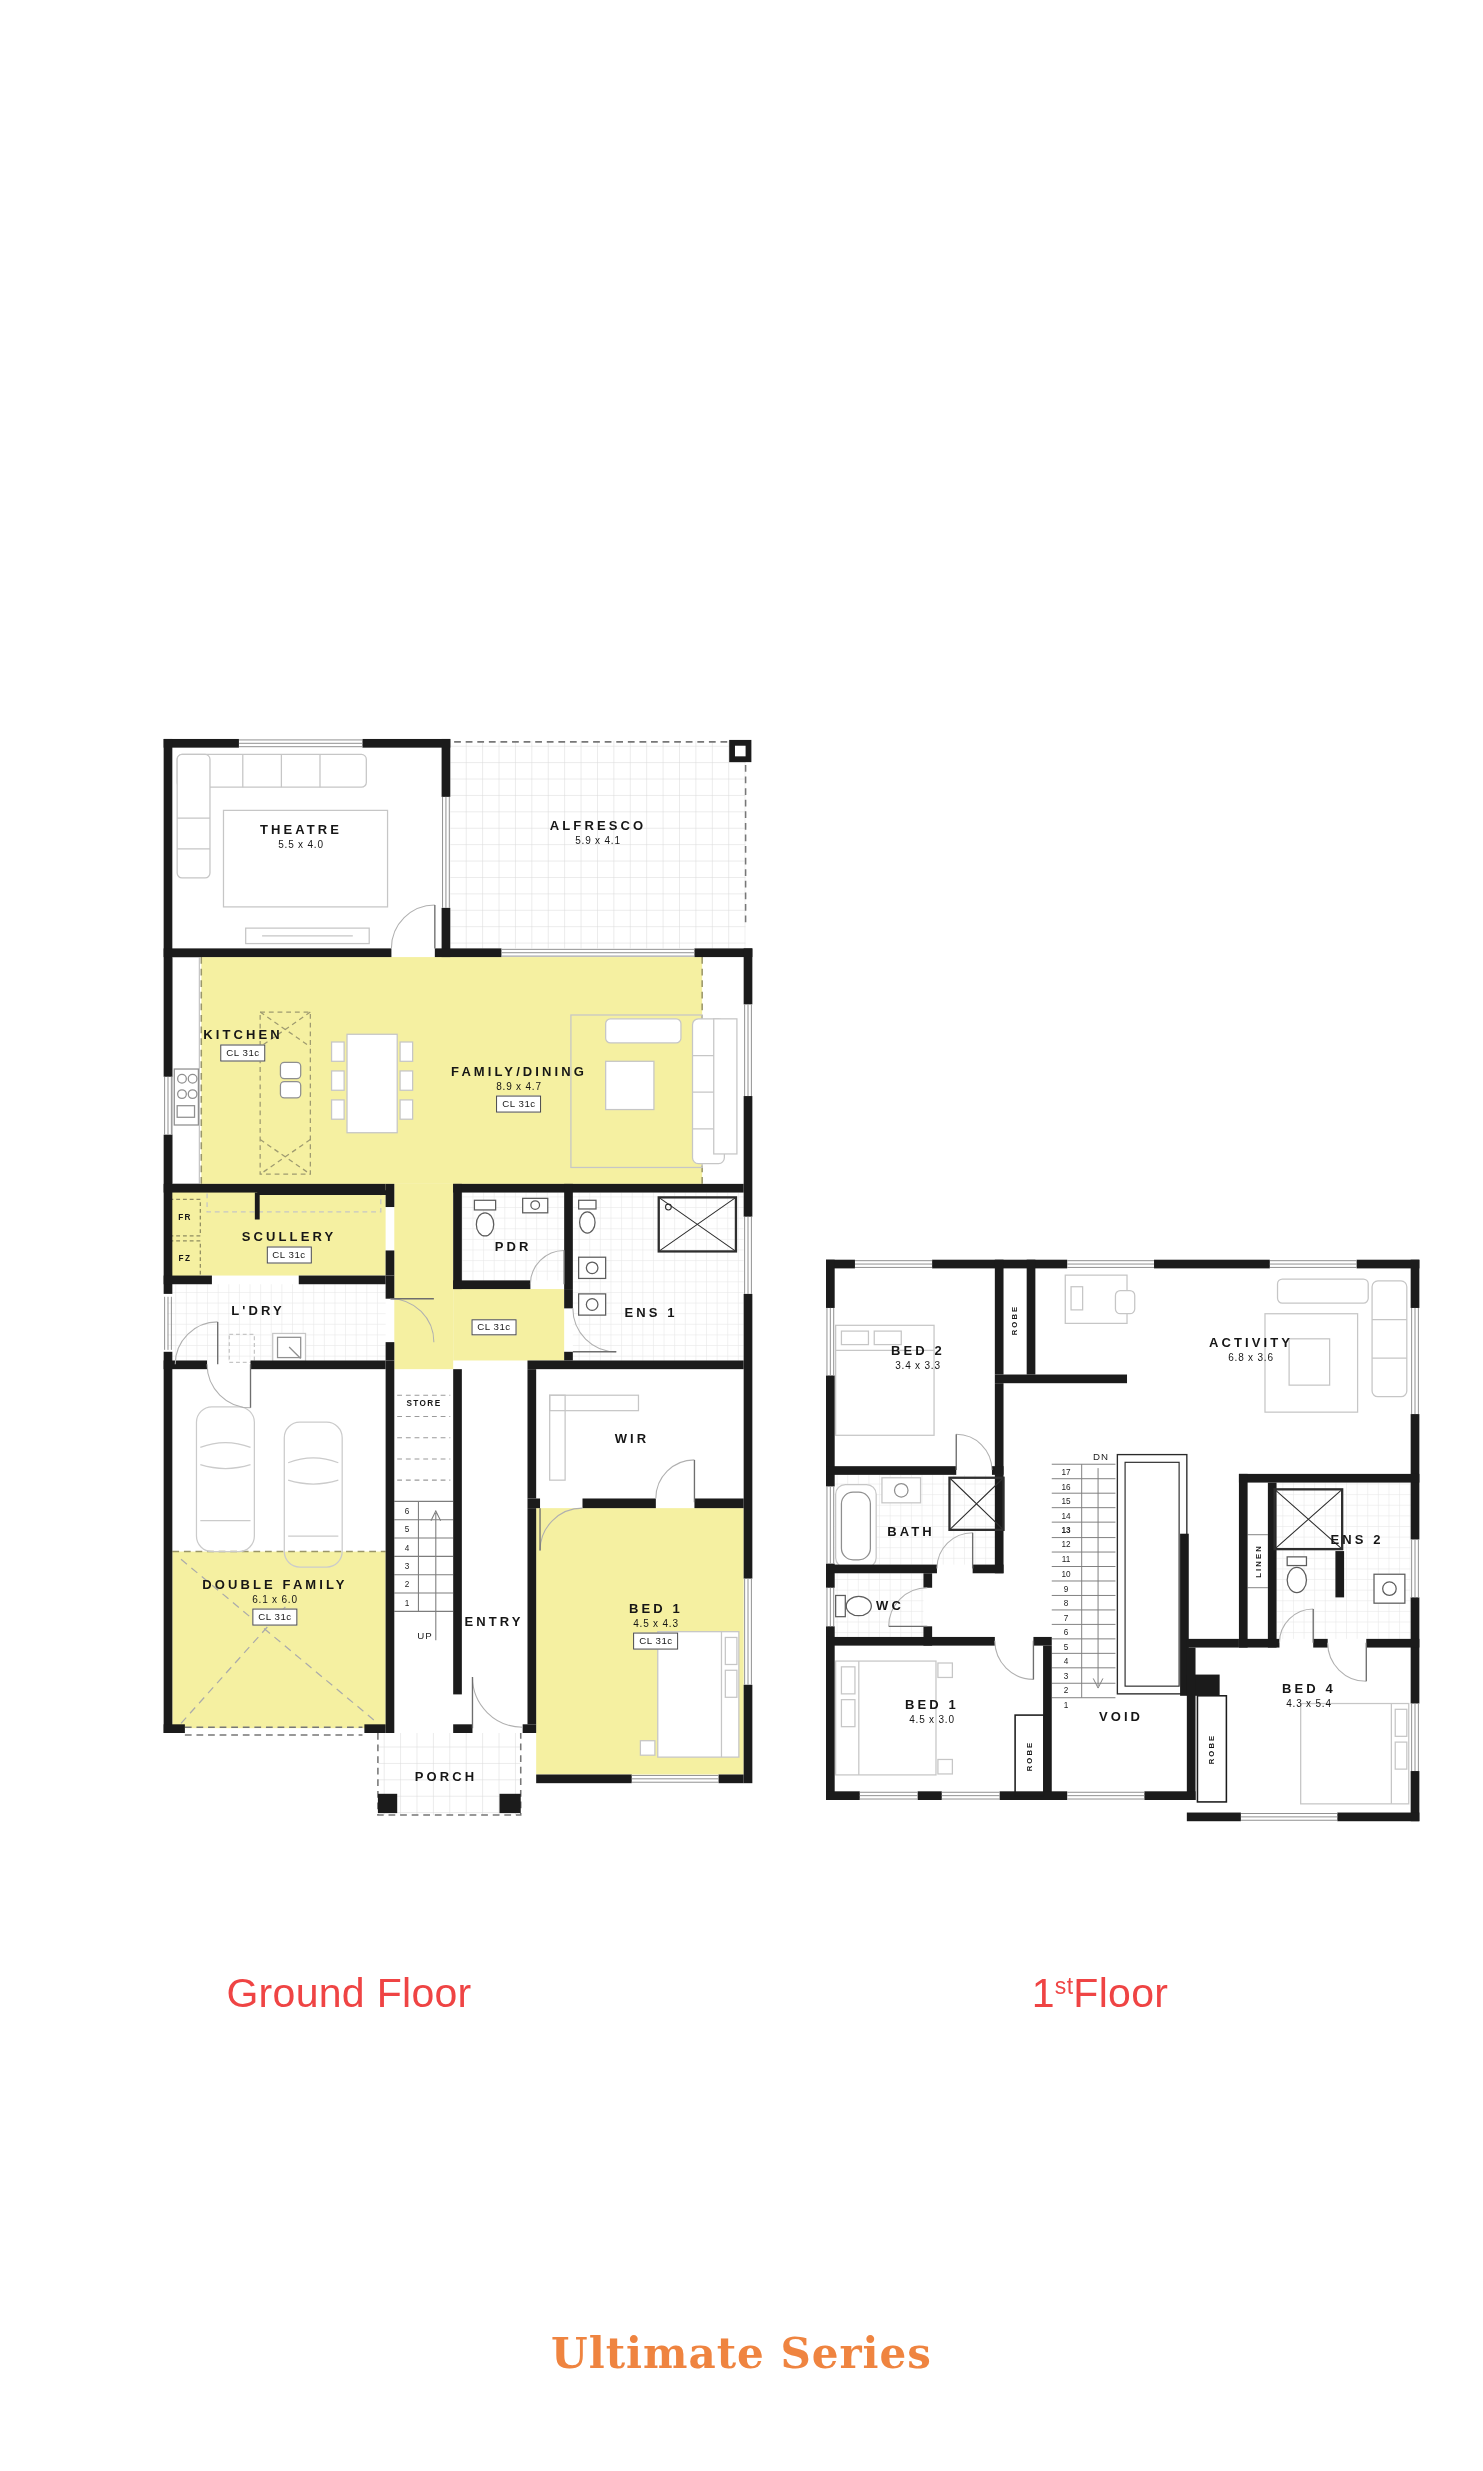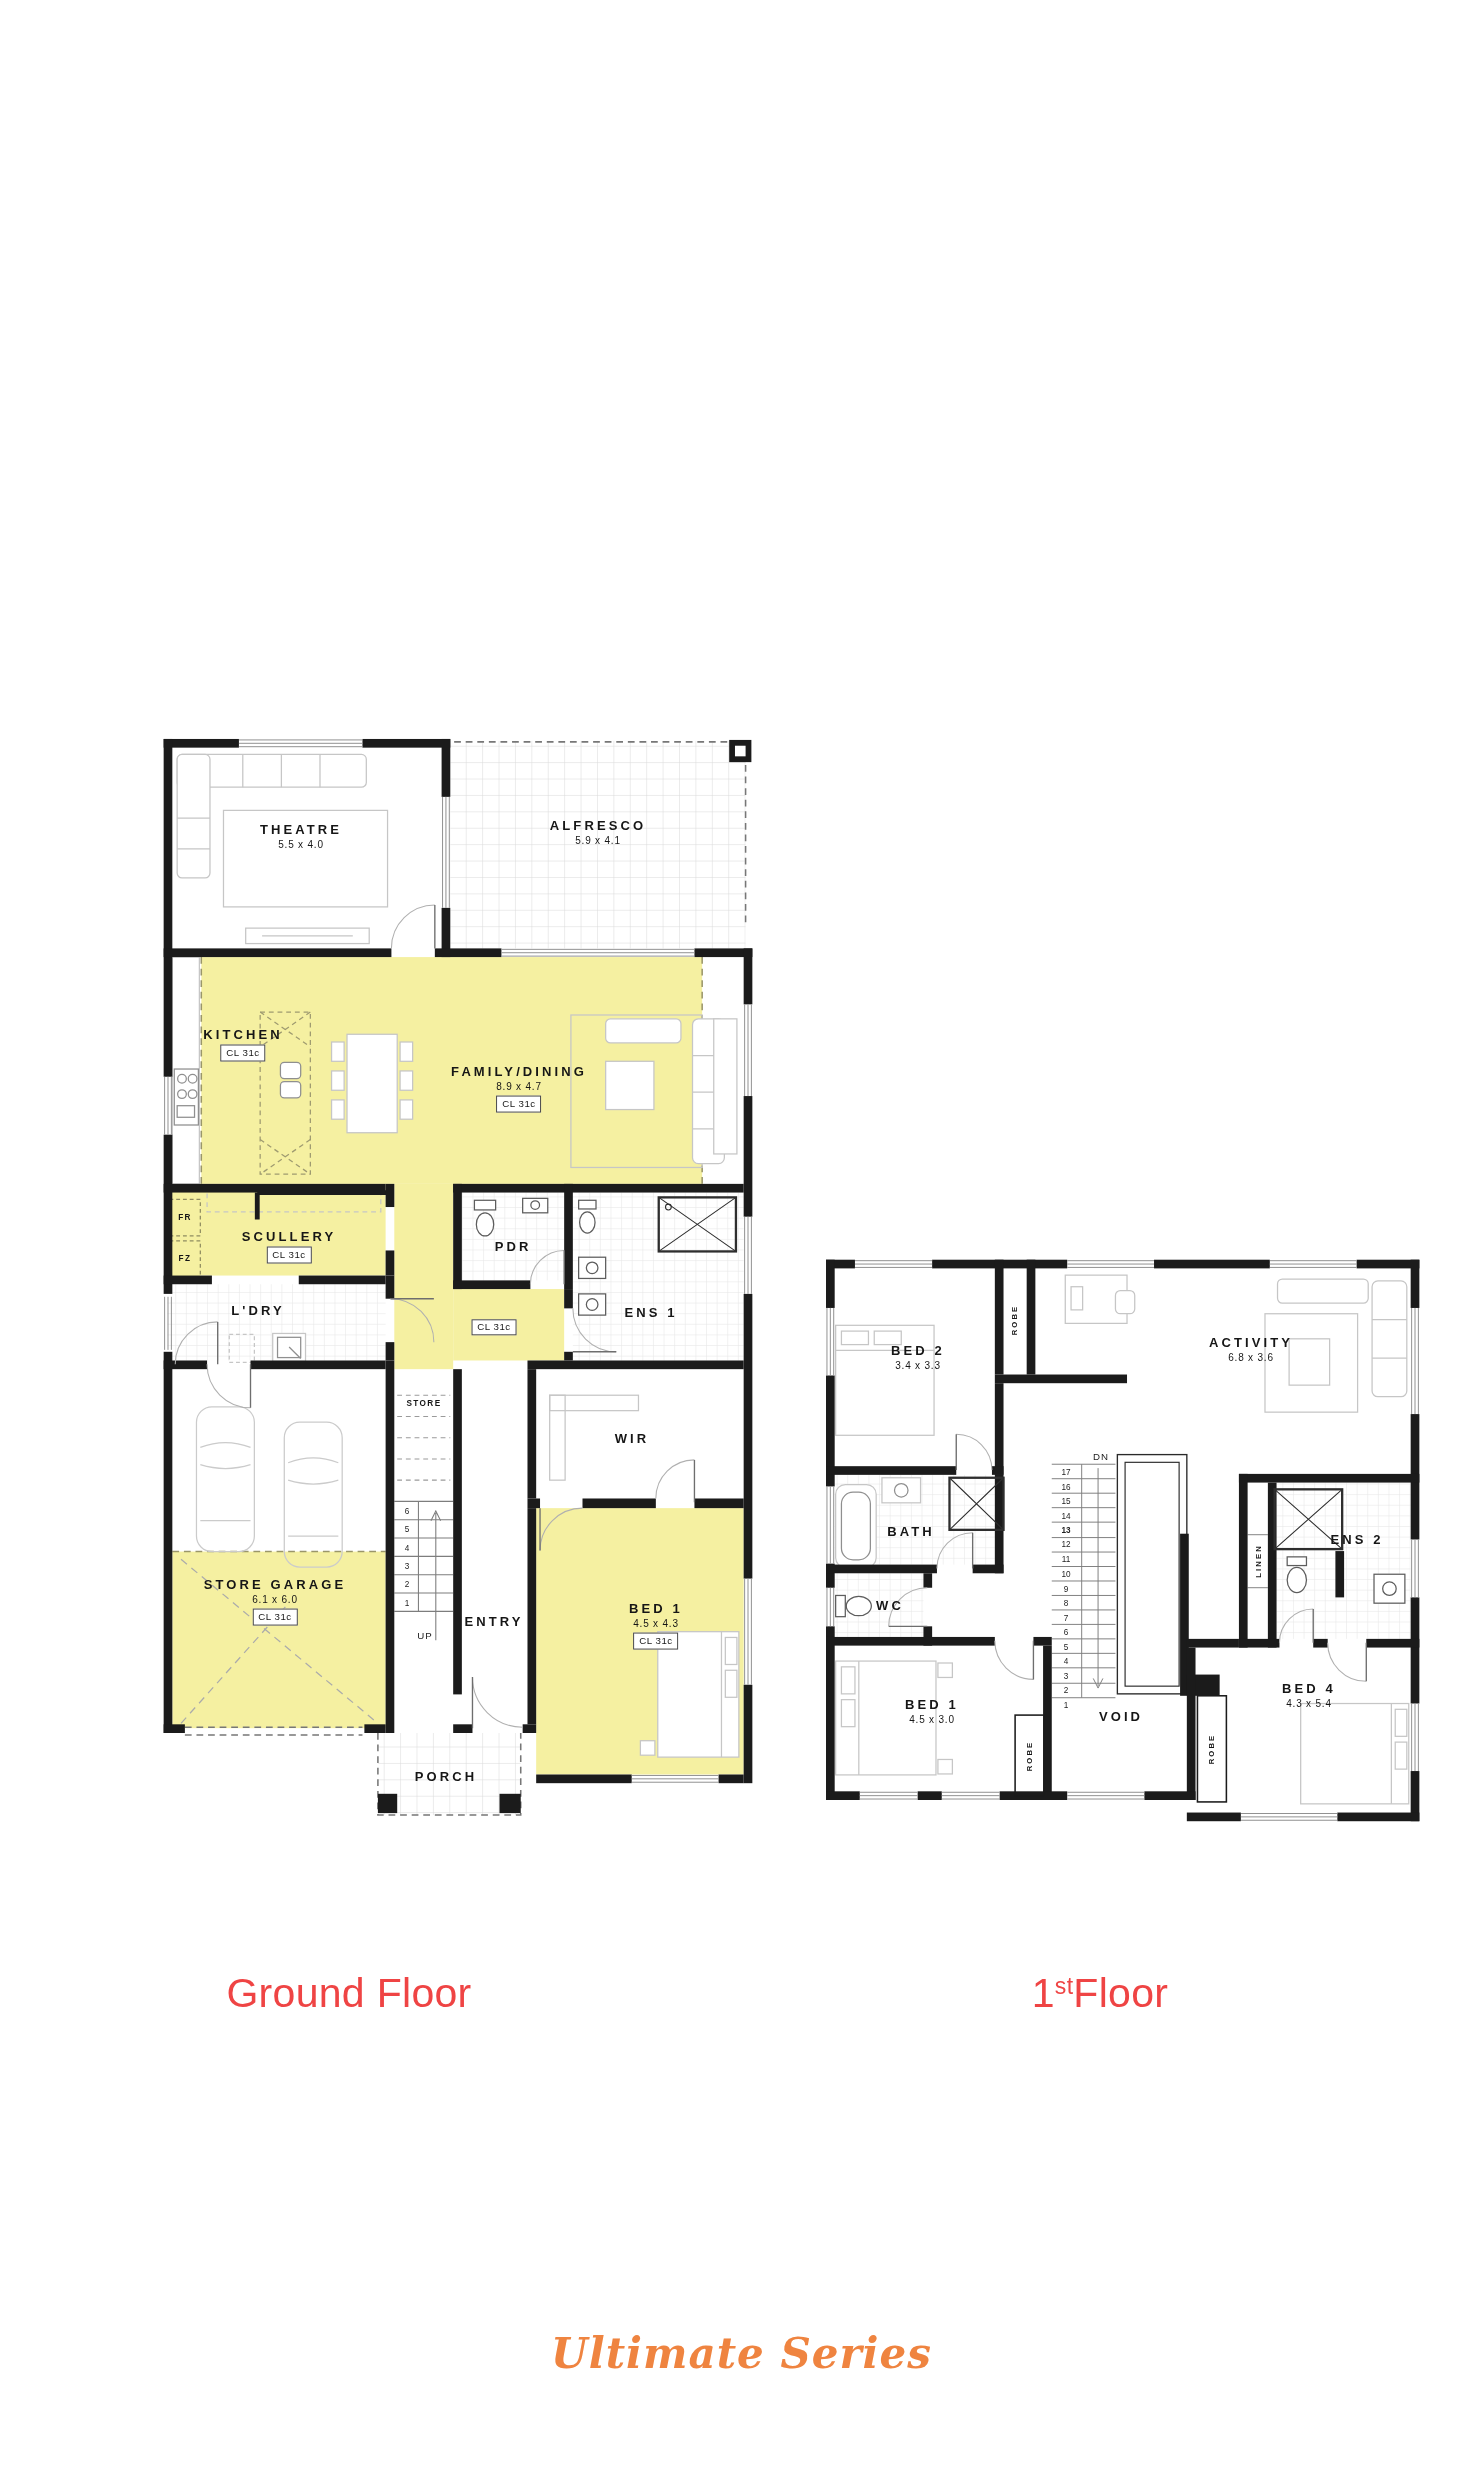--- a/index.html
+++ b/index.html
@@ -18,21 +18,21 @@
   .v{transform:translate(-50%,-50%) rotate(-90deg);font-size:7.7px;letter-spacing:2.1px;}
   .num{position:absolute;transform:translate(-50%,-50%);font-size:8.2px;font-weight:normal;
        letter-spacing:0;color:#222;}
   .updn{position:absolute;transform:translate(-50%,-50%);font-size:9.7px;font-weight:normal;
         letter-spacing:1px;color:#222;}
   
   .caption{position:absolute;transform:translateX(-50%);font-size:41px;letter-spacing:0.3px;
            color:#ef4444;font-weight:normal;white-space:nowrap;}
   .caption .ord{font-size:23px;vertical-align:13.5px;}
   .logo{position:absolute;left:50%;transform:translateX(-50%);
-        font-family:"DejaVu Serif",serif;font-style:italic;font-weight:bold;
+        font-family:"DejaVu Serif",serif;font-weight:bold;
         font-size:42px;letter-spacing:1px;color:var(--accent,#EF8440);}
 </style>
 </head>
 <body>
 
 <div class="page">
 
   <div class="floor" style="left:154px;top:729px;width:608px;height:1096px;">
     <svg width="608" height="1096" viewBox="0 0 630 1135">
       <defs>
@@ -290,21 +290,21 @@
     </div>
     <div class="lbl sm" style="left:270px;top:675px;">STORE</div>
     <div class="num" style="left:253px;top:782px;">6</div>
     <div class="num" style="left:253px;top:800px;">5</div>
     <div class="num" style="left:253px;top:819px;">4</div>
     <div class="num" style="left:253px;top:837px;">3</div>
     <div class="num" style="left:253px;top:855px;">2</div>
     <div class="num" style="left:253px;top:874px;">1</div>
     <div class="updn" style="left:271px;top:906px;">UP</div>
     <div class="lbl" style="left:121px;top:872px;">
-      <span class="nm">STORE GARAGE</span>
+      <span class="nm">DOUBLE FAMILY</span>
       <span class="dim">6.1 x 6.0</span>
       <span class="clbox">CL 31c</span>
     </div>
     <div class="lbl" style="left:340px;top:893px;">
       <span class="nm">ENTRY</span>
     </div>
     <div class="lbl" style="left:502px;top:896px;">
       <span class="nm">BED 1</span>
       <span class="dim">4.5 x 4.3</span>
       <span class="clbox">CL 31c</span>

